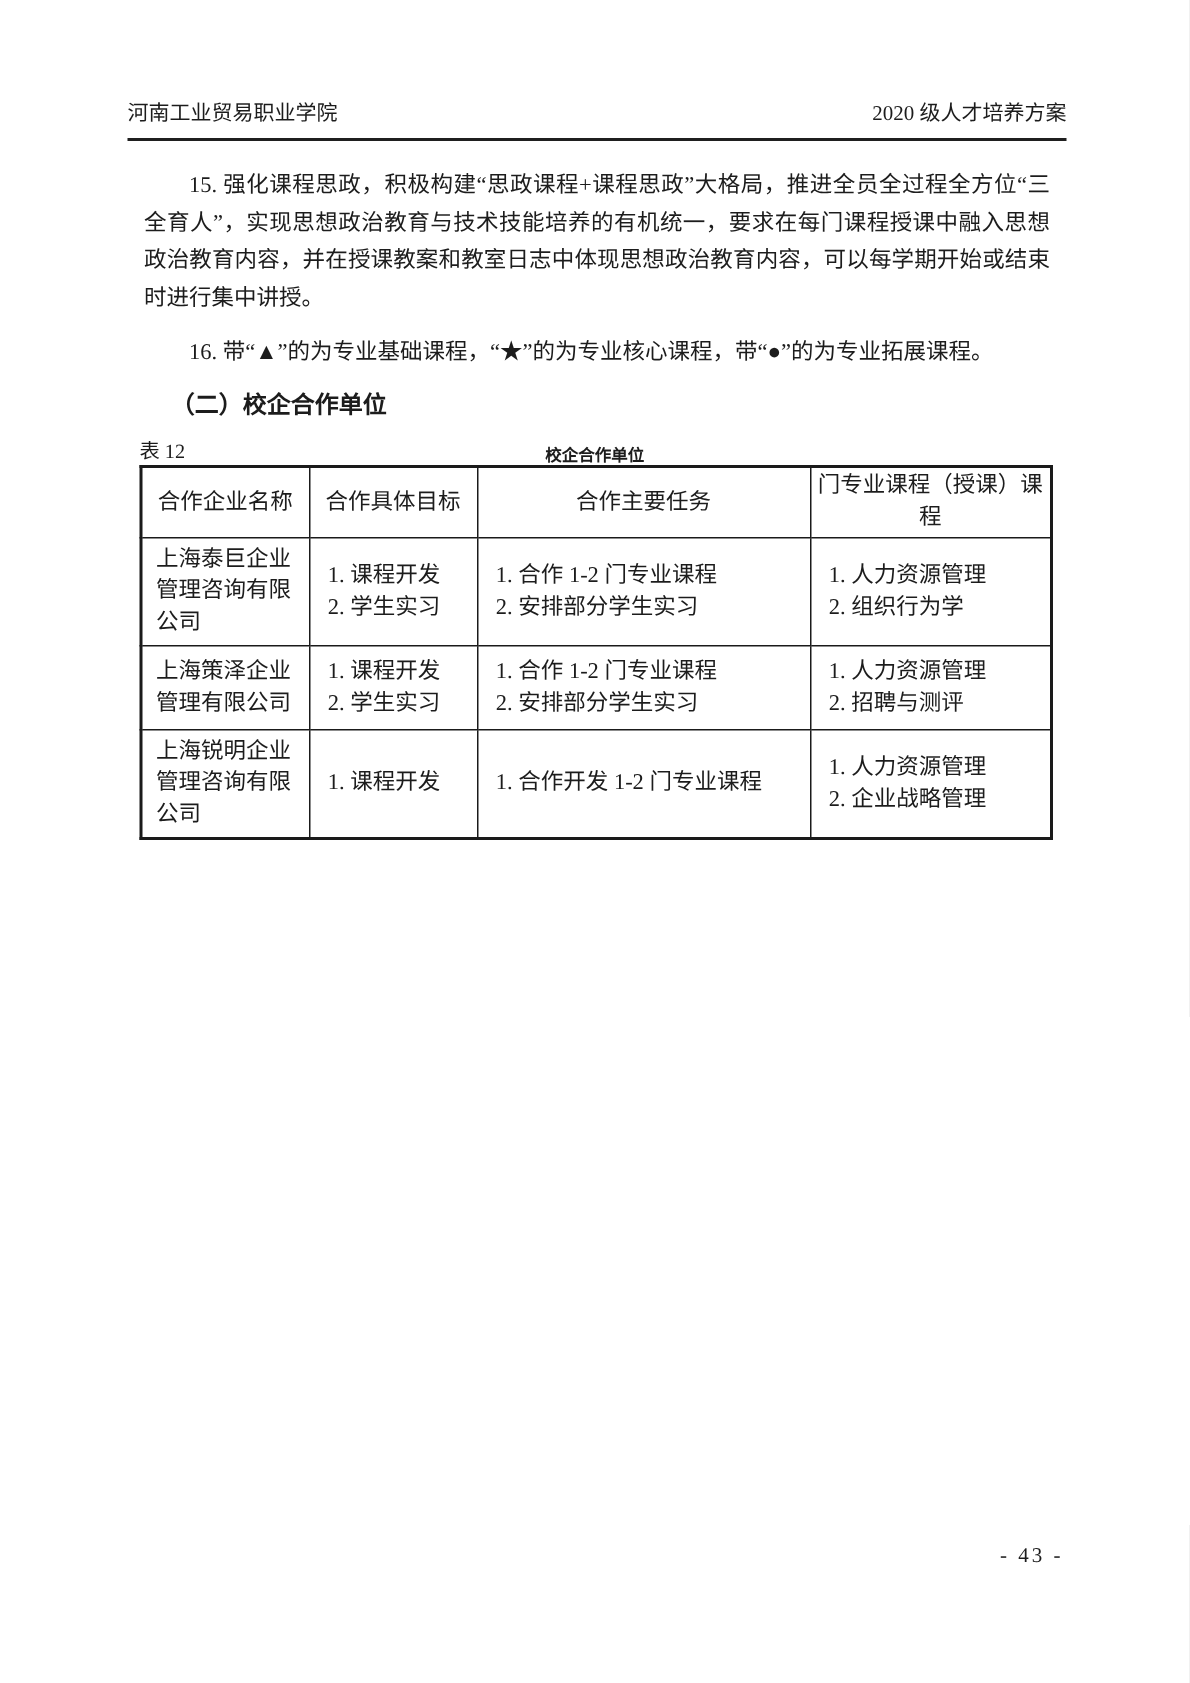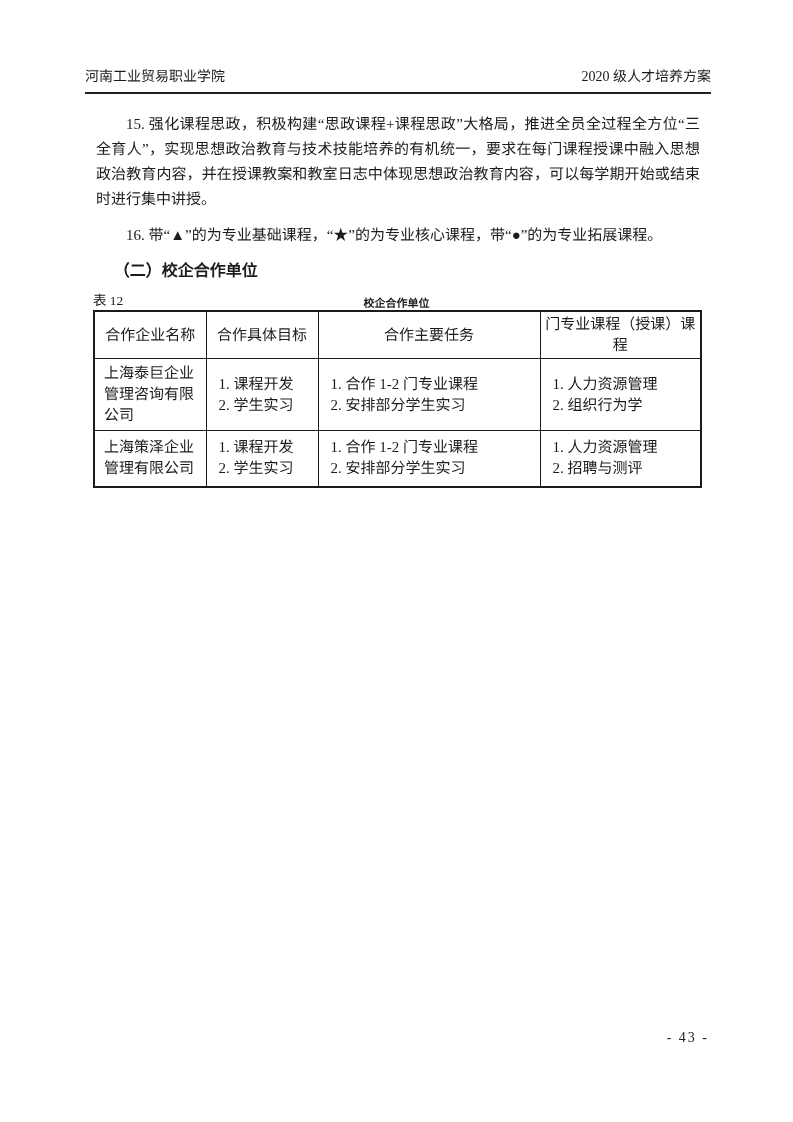--- a/index.html
+++ b/index.html
@@ -145,19 +145,32 @@
             </td>
             <td class="cell-tasks">
               <div>1. 合作 1-2 门专业课程</div>
               <div>2. 安排部分学生实习</div>
             </td>
             <td class="cell-courses">
               <div>1. 人力资源管理</div>
               <div>2. 招聘与测评</div>
             </td>
           </tr>
+          <tr>
+            <td class="cell-company">上海锐明企业管理咨询有限公司</td>
+            <td class="cell-goals">
+              <div>1. 课程开发</div>
+            </td>
+            <td class="cell-tasks">
+              <div>1. 合作开发 1-2 门专业课程</div>
+            </td>
+            <td class="cell-courses">
+              <div>1. 人力资源管理</div>
+              <div>2. 企业战略管理</div>
+            </td>
+          </tr>
         </tbody>
     </table>
   </div>
 
   <div class="doc-footer">- 43 -</div>
 
 </div>
 
 </body></html>

